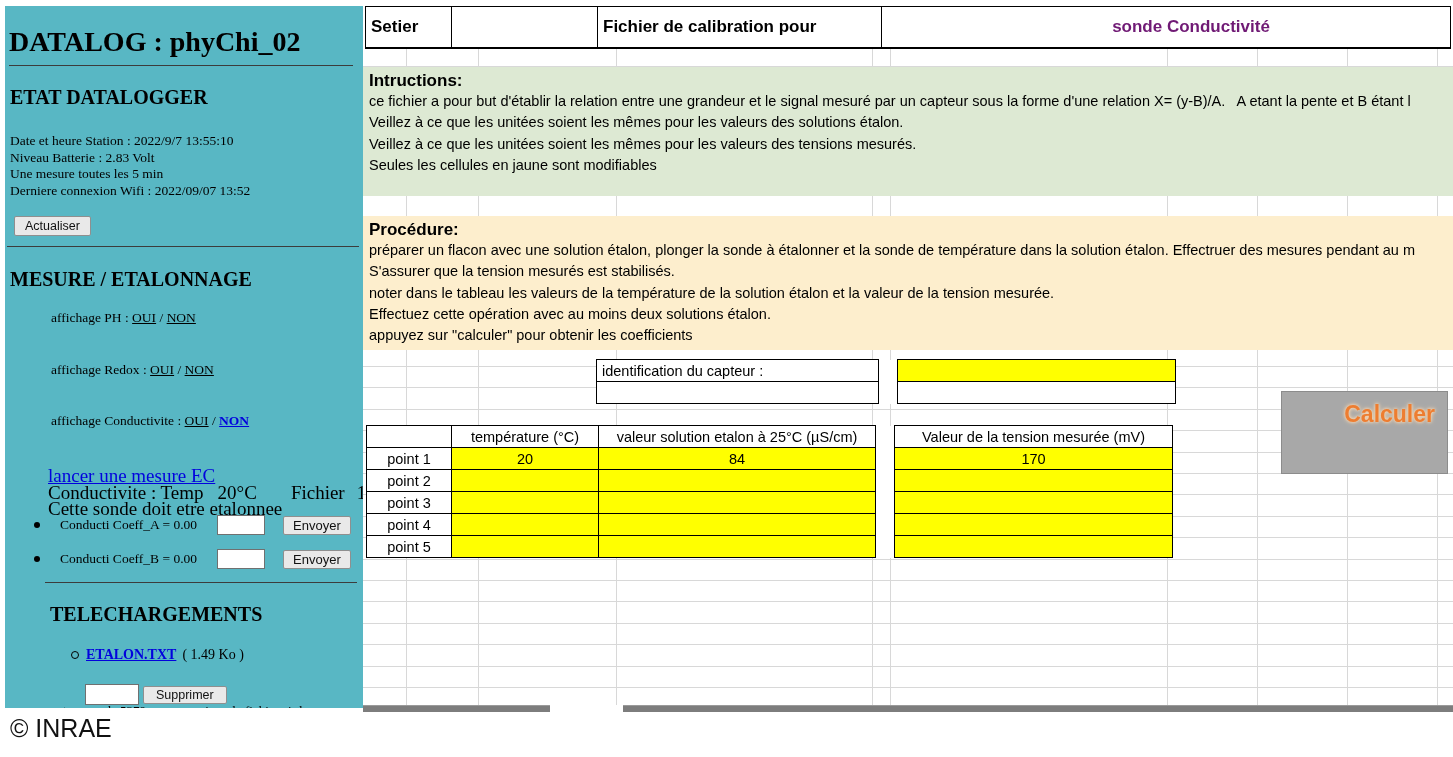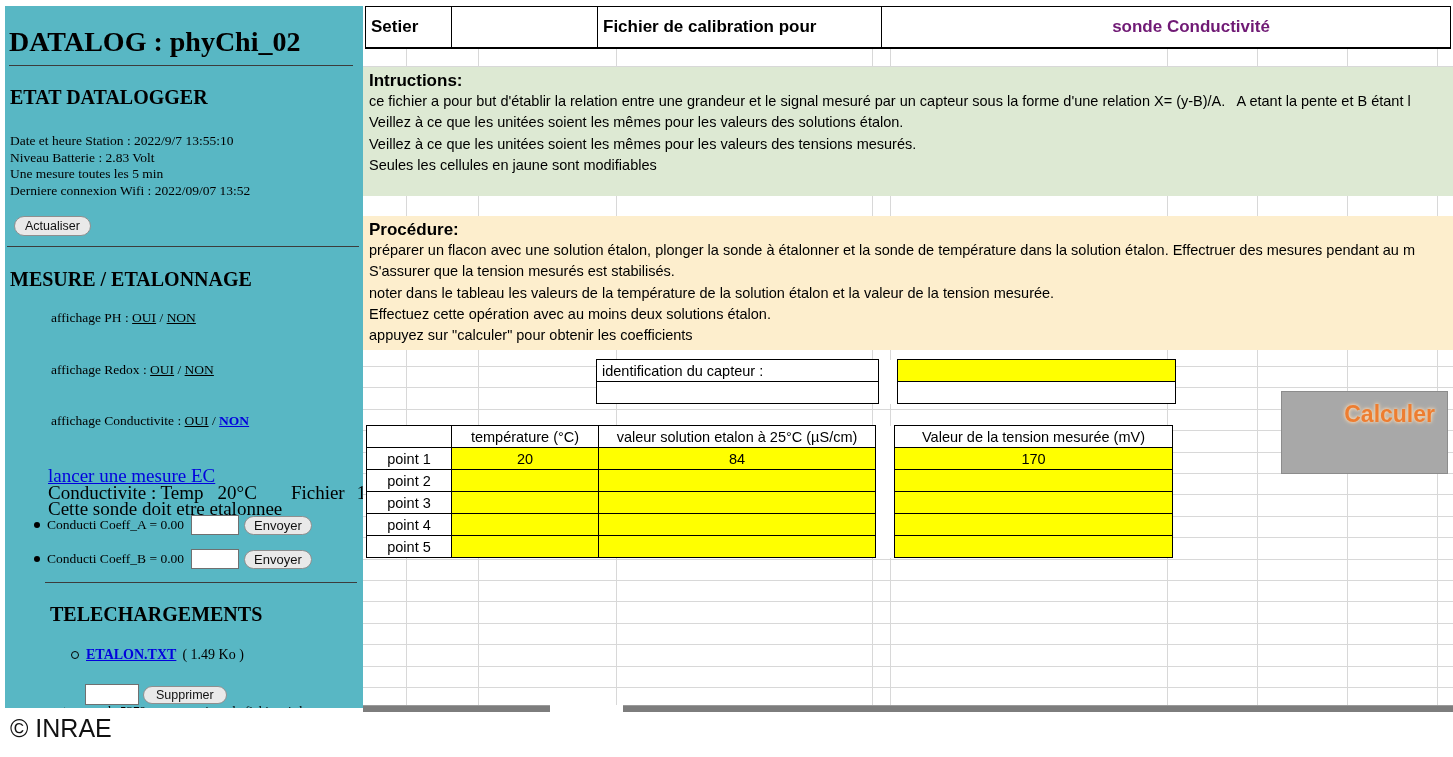--- a/index.html
+++ b/index.html
@@ -7,28 +7,28 @@
         font-family:"Liberation Sans","DejaVu Sans",sans-serif;}
   
   .sidebar{position:absolute;left:5px;top:6px;width:358px;height:702px;background:#58b7c4;
            overflow:hidden;font-family:"Liberation Serif","DejaVu Serif",serif;color:#000;}
   .sidebar .abs{position:absolute;}
   .sb-title{font-size:28px;font-weight:bold;left:4px;top:4px;white-space:nowrap;margin-top:16px;}
   .sb-hr{position:absolute;height:0;border-top:1.5px solid #3c3c3c;}
   .sb-h2{font-size:20px;font-weight:bold;white-space:nowrap;}
   .sb-info{font-size:13.5px;line-height:16.5px;white-space:nowrap;}
   .btn{font-family:"Liberation Sans","DejaVu Sans",sans-serif;font-size:12.5px;
-       background:#e9e9e9;border:1px solid #8f8f8f;padding:2px 10px;color:#111;border-radius:10px;}
+       background:#e9e9e9;border:1px solid #8f8f8f;padding:2px 10px;color:#111;border-radius:2px;}
   .toggle{font-size:13.5px;white-space:nowrap;}
   a.lnk{text-decoration:underline;cursor:pointer;}
   .purple{color:#000000;}
   .blue{color:#0202dd;}
   .bold{font-weight:bold;}
   .sb-line{font-size:19px;white-space:nowrap;}
-  .coeff-row{display:flex;align-items:center;font-size:13.5px;white-space:nowrap;}
+  .coeff-row{display:flex;align-items:center;font-size:13.5px;white-space:nowrap;gap:13px;}
   .disc{width:6px;height:6px;border-radius:50%;background:#000;margin-right:7px;flex:0 0 auto;}
   .ring{width:6px;height:6px;border-radius:50%;border:1px solid #000;margin-right:7px;flex:0 0 auto;}
   .tinput{background:#fff;border:1px solid #707070;height:16px;width:42px;margin-left:7px;}
   .env{margin-left:5px;padding:1px 9px;font-size:13px;}
   .file-row{display:flex;align-items:center;font-size:14px;white-space:nowrap;}
   .del-row{display:flex;align-items:center;}
   .del-input{width:48px;height:17px;background:#fff;border:1px solid #707070;}
   .hint{font-size:13px;white-space:nowrap;}
   
   .sheet{position:absolute;left:363px;top:0;width:1090px;height:712px;background:#fff;

